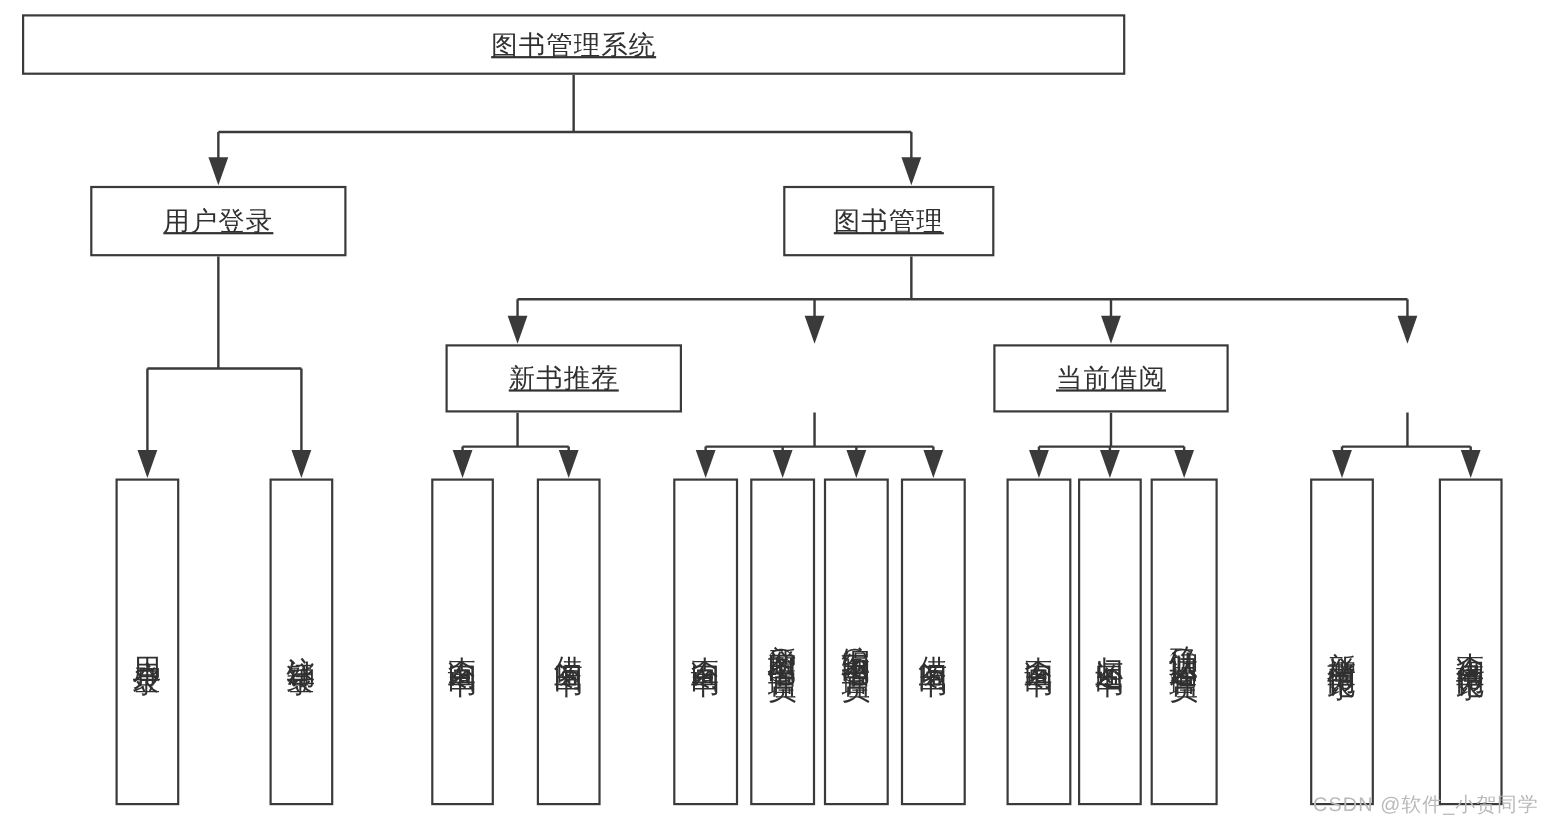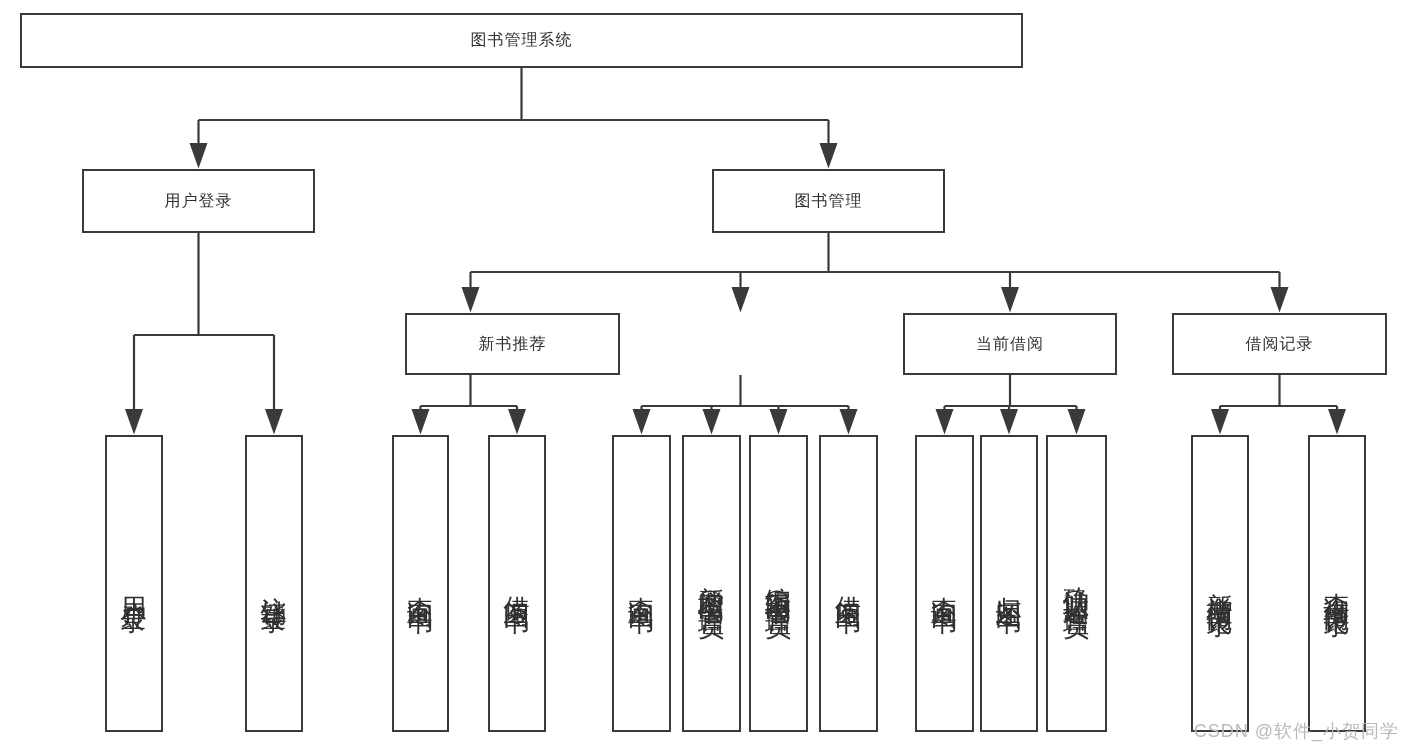--- a/index.html
+++ b/index.html
@@ -6,21 +6,21 @@
   .stage{
     position:relative;width:1405px;height:747px;background:#ffffff;
     font-family:"Liberation Sans","DejaVu Sans",sans-serif;overflow:hidden;
   }
   .connectors{position:absolute;left:0;top:0;z-index:1;}
   .box{
     position:absolute;box-sizing:border-box;background:#ffffff;
     border:2.5px solid #3a3a3a;display:flex;align-items:center;justify-content:center;
     color:#303030;z-index:2;
   }
-  .hlabel{font-size:16px;letter-spacing:1px;white-space:nowrap;}
+  .hlabel{font-size:24px;letter-spacing:1px;white-space:nowrap;text-decoration:underline;}
   .vlabel{
     writing-mode:vertical-rl;text-orientation:mixed;
     font-size:26px;letter-spacing:4px;line-height:1.08;white-space:nowrap;
   }
   .watermark{
     position:absolute;right:6px;bottom:4px;z-index:3;
     font-size:18px;color:#b9b9b9;letter-spacing:1px;white-space:nowrap;
   }
 </style>
 </head>
@@ -73,32 +73,29 @@
     </g>
   </svg>
 
   <div class="box" style="left:20px;top:13px;width:1003px;height:55px;">
     <span class="hlabel">图书管理系统</span>
   </div>
 
   <div class="box" style="left:82px;top:169px;width:233px;height:64px;">
     <span class="hlabel">用户登录</span>
   </div>
-  <div class="box" style="left:712px;top:169px;width:233px;height:64px;">
+  <div class="box" style="left:712px;top:169px;width:192px;height:64px;">
     <span class="hlabel">图书管理</span>
   </div>
 
   <div class="box" style="left:363px;top:313px;width:215px;height:62px;margin-left:42px;">
     <span class="hlabel">新书推荐</span>
   </div>
   <div class="box" style="left:903px;top:313px;width:214px;height:62px;">
     <span class="hlabel">当前借阅</span>
-  </div>
-  <div class="box" style="left:1172px;top:313px;width:215px;height:62px;">
-    <span class="hlabel">借阅记录</span>
   </div>
 
   <div class="box" style="left:105px;top:435px;width:58px;height:297px;">
     <span class="vlabel">用户登录</span>
   </div>
   <div class="box" style="left:245px;top:435px;width:58px;height:297px;">
     <span class="vlabel">注销登录</span>
   </div>
 
   <div class="box" style="left:392px;top:435px;width:57px;height:297px;">

